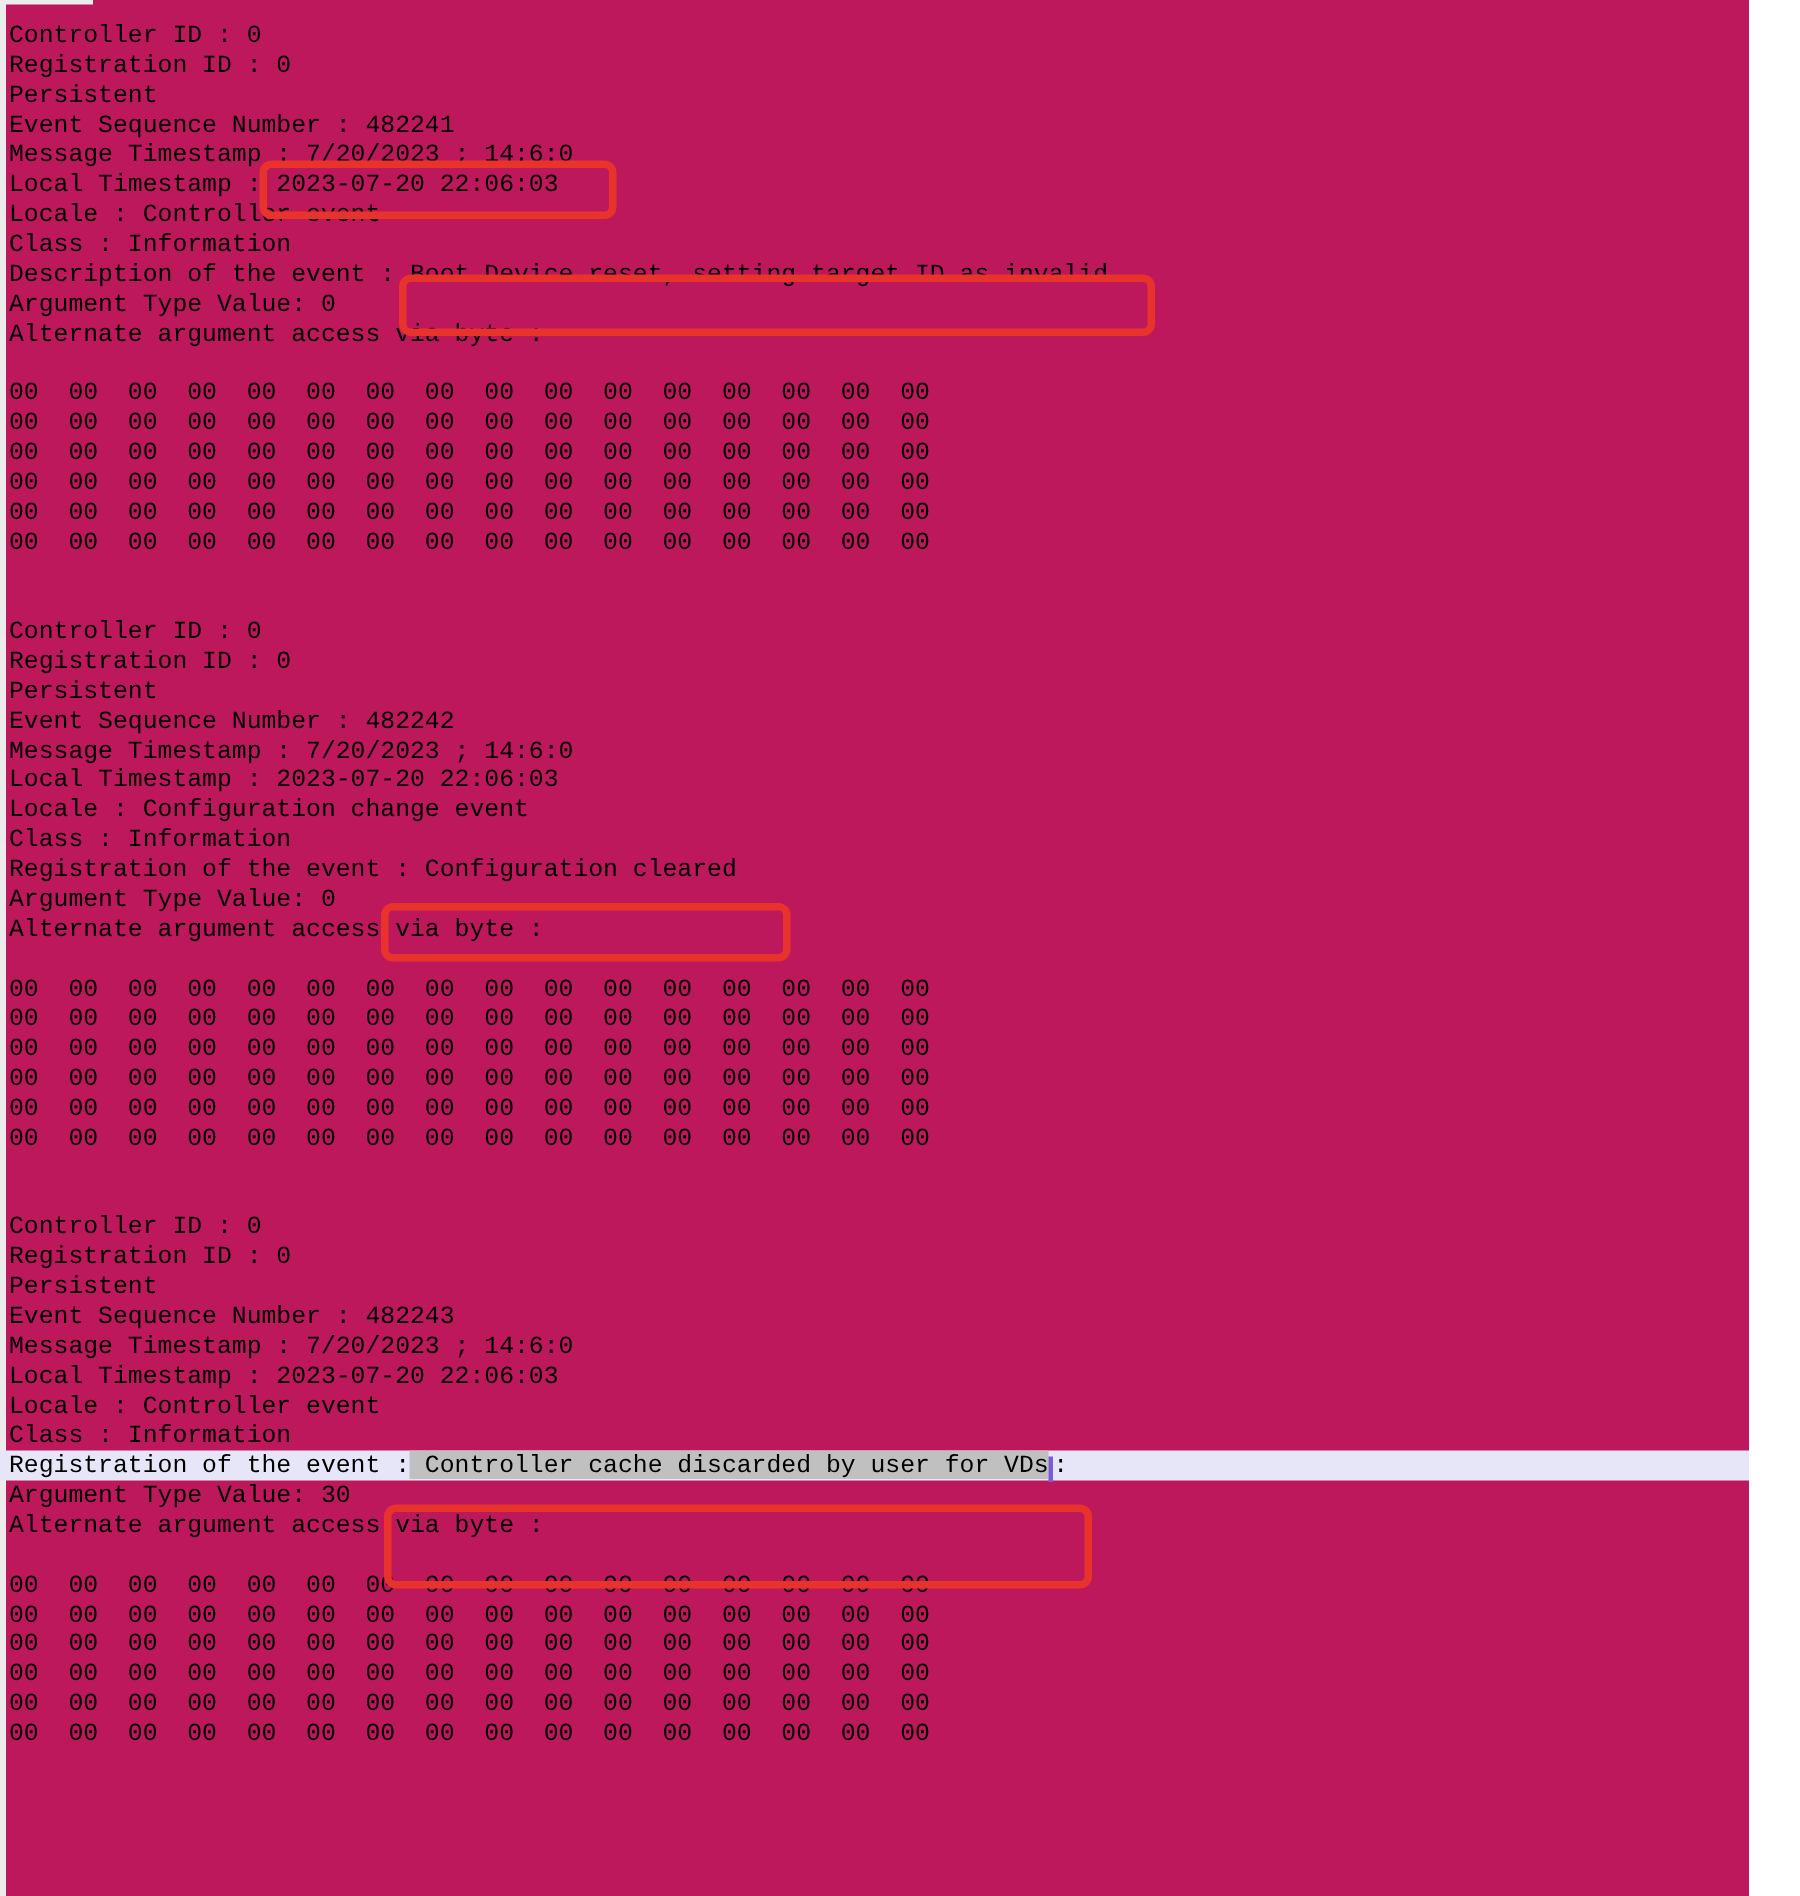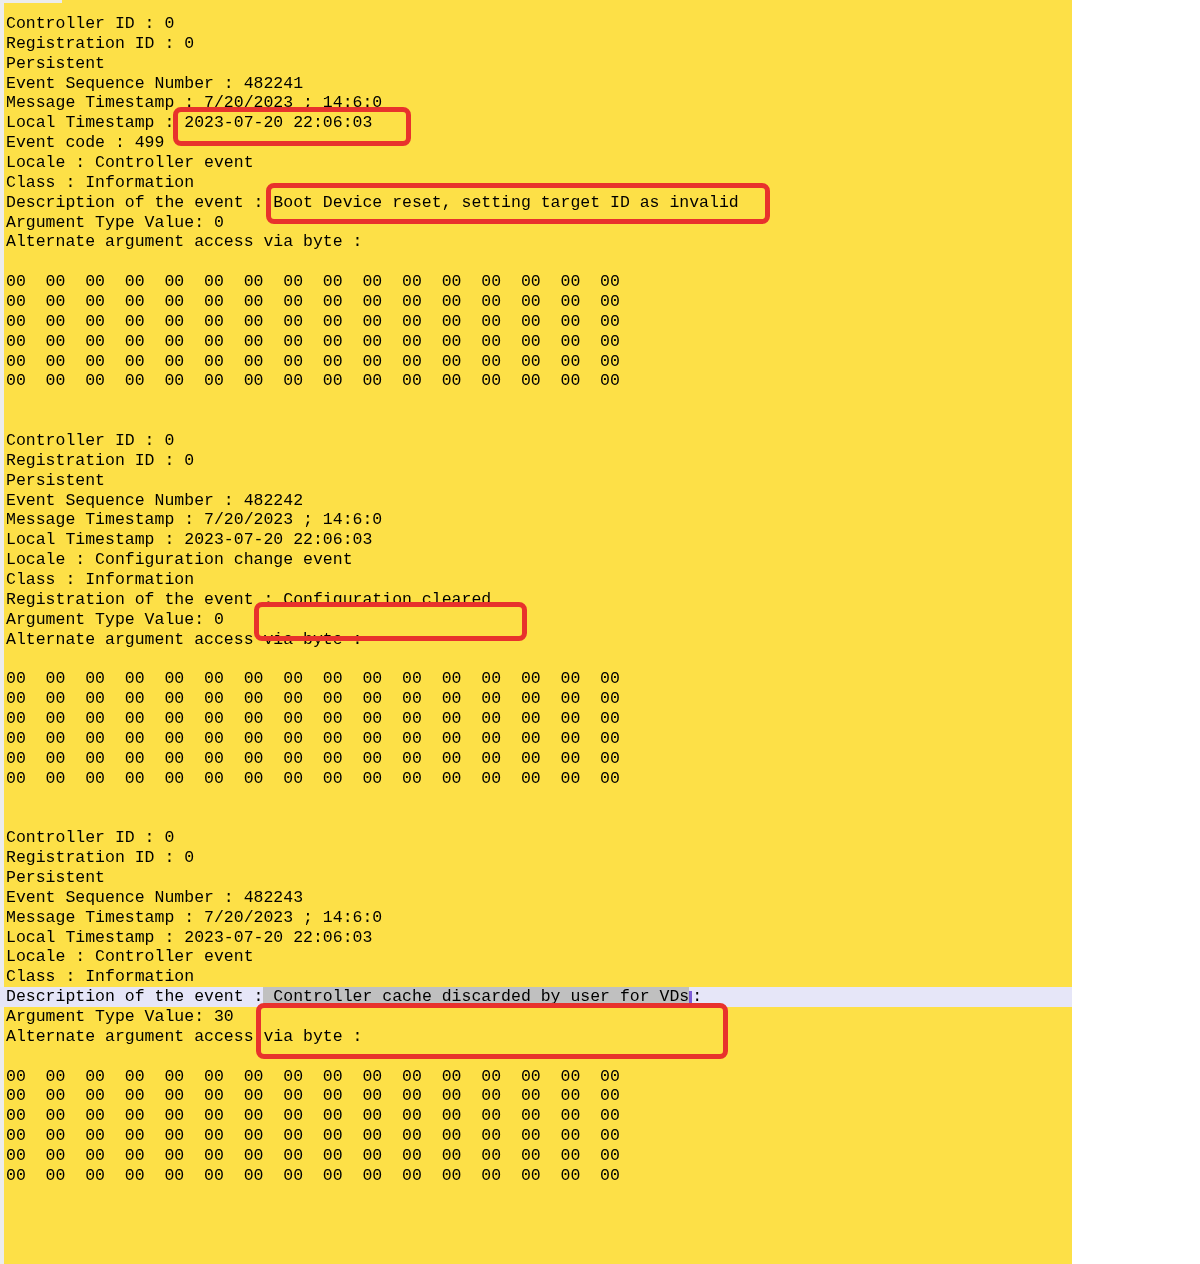--- a/index.html
+++ b/index.html
@@ -3,25 +3,25 @@
 <meta charset="utf-8">
 <style>
   html, body {
     margin: 0; padding: 0;
     background: #ffffff;
     width: 1200px; height: 1264px;
     overflow: hidden;
   }
   .page {
     position: relative;
-    width: 1072px; height: 1264px;
+    width: 1166px; height: 1264px;
     font-family: "Liberation Mono", "DejaVu Sans Mono", monospace;
     font-size: 16.5px;
     color: var(--text, #000);
-    background: #fde047;
+    background: #be185d;
   }
   .log {
     position: absolute;
     left: 0; top: 0; right: 0;
     padding-top: 14px;
   }
   .ln {
     height: 19.87px;
     line-height: 19.87px;
     white-space: pre;
@@ -65,21 +65,20 @@
   <div class="edge-left"></div>
   <div class="edge-top"></div>
 
   <div id="log" class="log">
       <div class="ln">Controller ID : 0</div>
       <div class="ln">Registration ID : 0</div>
       <div class="ln">Persistent</div>
       <div class="ln">Event Sequence Number : 482241</div>
       <div class="ln">Message Timestamp : 7/20/2023 ; 14:6:0</div>
       <div class="ln">Local Timestamp : 2023-07-20 22:06:03</div>
-      <div class="ln">Event code : 499</div>
       <div class="ln">Locale : Controller event</div>
       <div class="ln">Class : Information</div>
       <div class="ln">Description of the event : Boot Device reset, setting target ID as invalid</div>
       <div class="ln">Argument Type Value: 0</div>
       <div class="ln">Alternate argument access via byte :</div>
       <div class="ln"></div>
       <div class="ln">00  00  00  00  00  00  00  00  00  00  00  00  00  00  00  00</div>
       <div class="ln">00  00  00  00  00  00  00  00  00  00  00  00  00  00  00  00</div>
       <div class="ln">00  00  00  00  00  00  00  00  00  00  00  00  00  00  00  00</div>
       <div class="ln">00  00  00  00  00  00  00  00  00  00  00  00  00  00  00  00</div>
@@ -108,21 +107,21 @@
       <div class="ln"></div>
       <div class="ln"></div>
       <div class="ln">Controller ID : 0</div>
       <div class="ln">Registration ID : 0</div>
       <div class="ln">Persistent</div>
       <div class="ln">Event Sequence Number : 482243</div>
       <div class="ln">Message Timestamp : 7/20/2023 ; 14:6:0</div>
       <div class="ln">Local Timestamp : 2023-07-20 22:06:03</div>
       <div class="ln">Locale : Controller event</div>
       <div class="ln">Class : Information</div>
-      <div class="ln hl"><span>Description of the event :</span><span class="sel"> Controller cache discarded by user for VDs</span><span class="caret"></span><span>:</span></div>
+      <div class="ln hl"><span>Registration of the event :</span><span class="sel"> Controller cache discarded by user for VDs</span><span class="caret"></span><span>:</span></div>
       <div class="ln">Argument Type Value: 30</div>
       <div class="ln">Alternate argument access via byte :</div>
       <div class="ln"></div>
       <div class="ln">00  00  00  00  00  00  00  00  00  00  00  00  00  00  00  00</div>
       <div class="ln">00  00  00  00  00  00  00  00  00  00  00  00  00  00  00  00</div>
       <div class="ln">00  00  00  00  00  00  00  00  00  00  00  00  00  00  00  00</div>
       <div class="ln">00  00  00  00  00  00  00  00  00  00  00  00  00  00  00  00</div>
       <div class="ln">00  00  00  00  00  00  00  00  00  00  00  00  00  00  00  00</div>
       <div class="ln">00  00  00  00  00  00  00  00  00  00  00  00  00  00  00  00</div>
     </div>

